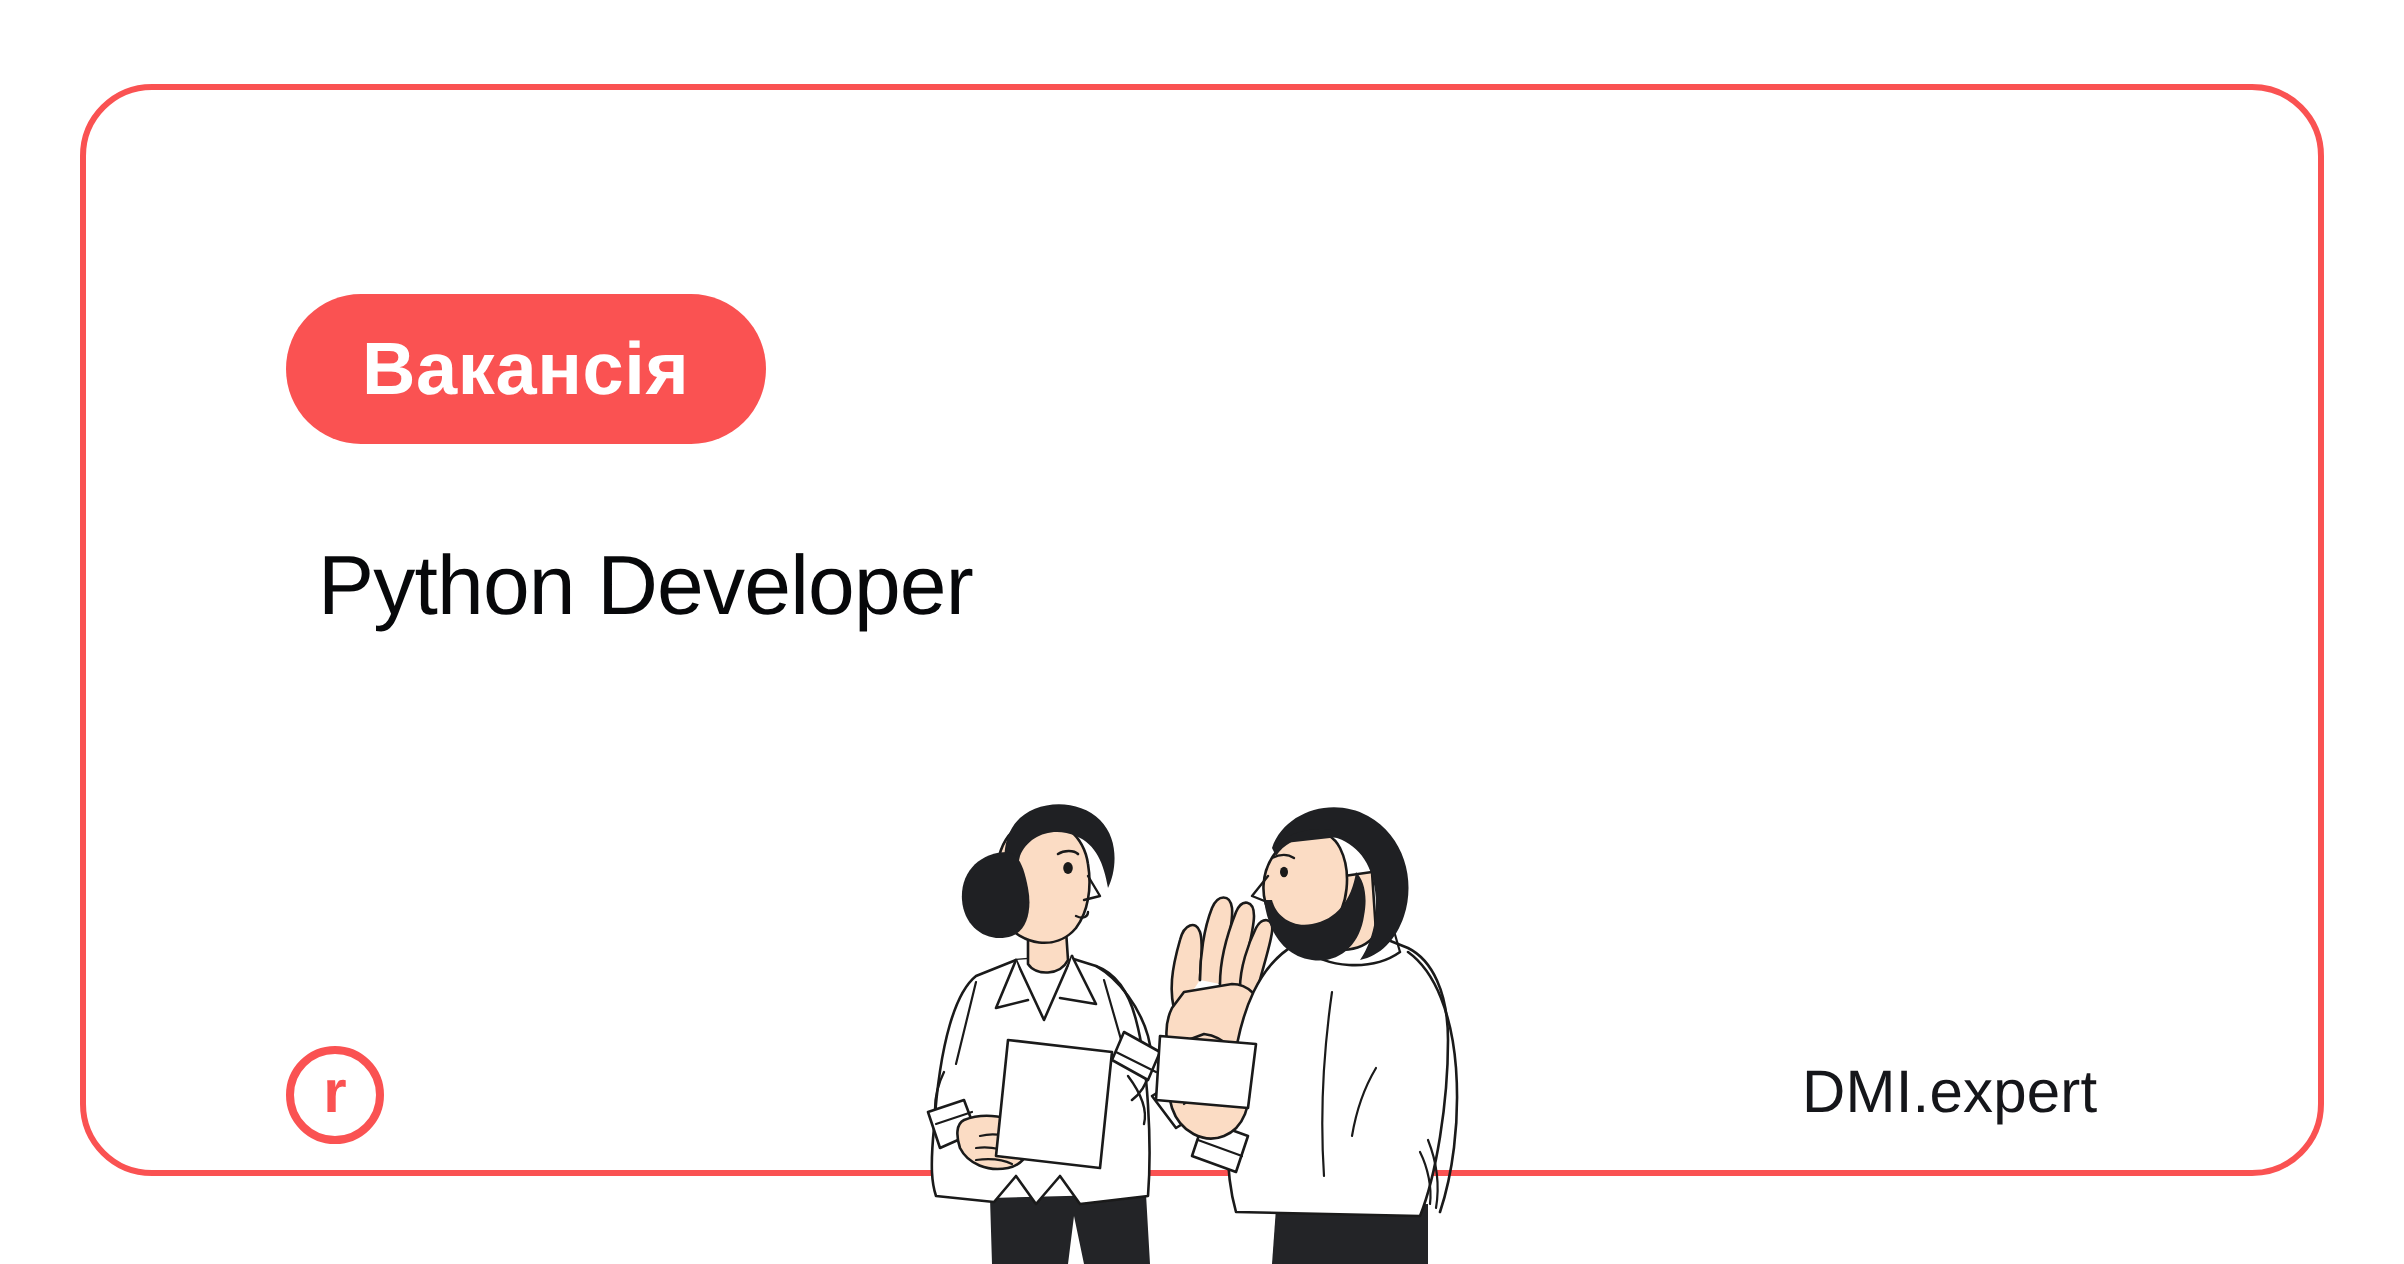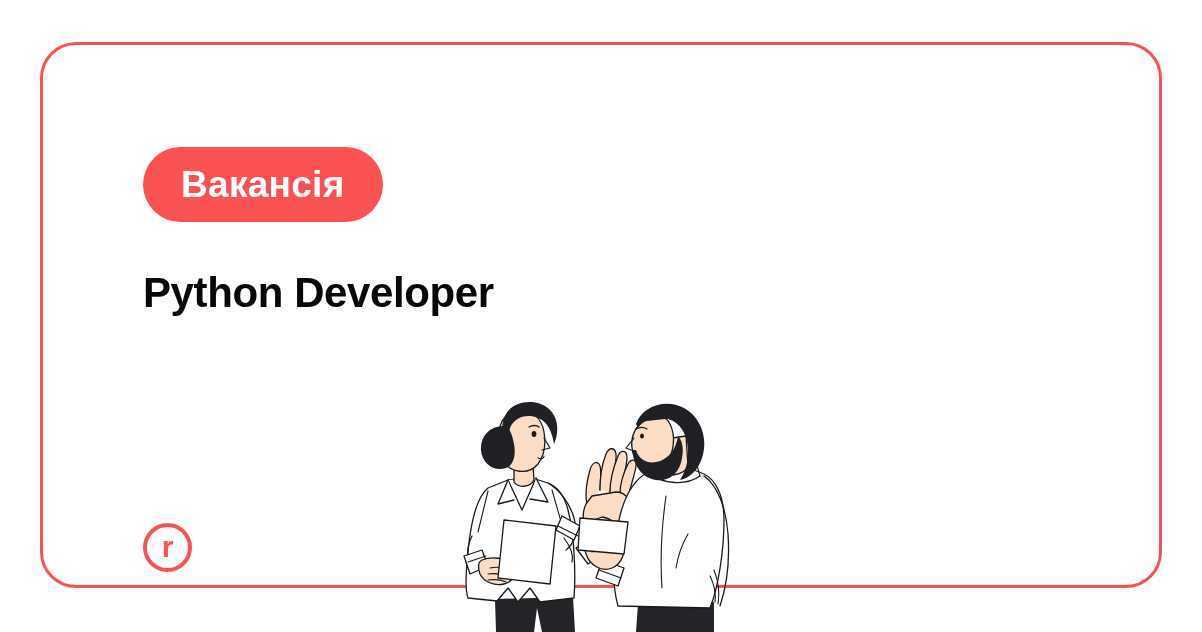--- a/index.html
+++ b/index.html
@@ -40,24 +40,24 @@
     font-size:37px;
     font-weight:bold;
     letter-spacing:0.3px;
     line-height:1;
     white-space:nowrap;
   }
 
   
   #job-title {
     position:absolute;
-    left:100px; top:224px;
+    left:116px; top:224px;
     color:#07080A;
     font-size:42px;
-    font-weight:bold;
+    font-weight:normal;
     letter-spacing:-0.4px;
     line-height:1.15;
     white-space:nowrap;
   }
 
   
   #brand {
     position:absolute;
     left:100px; top:478px;
     display:flex; align-items:center; gap:20px;
@@ -117,20 +117,21 @@
     </div>
 
     <h1 id="job-title">Python Developer</h1>
 
     <div id="brand">
       <span id="brand-mark">
         <span id="brand-mark-letter">r</span>
       </span>
     </div>
 
+    <div id="company">DMI.expert</div>
 
   </div>
 
   <svg id="illustration" viewBox="0 0 320 240" xmlns="http://www.w3.org/2000/svg">
     <g fill="none" stroke="#1A1A1A" stroke-width="1.3" stroke-linejoin="round" stroke-linecap="round">
 
       <path d="M43 207 L44 240 L82 240 L85 216 L90 240 L123 240 L121 205 Z" fill="#232427" stroke="none"></path>
 
       <path d="M36 96 C26 104 18 128 15 172 C13 192 14 200 16 206
                L45 209 L56 196 L66 210 L78 196 L88 210 L122 206

